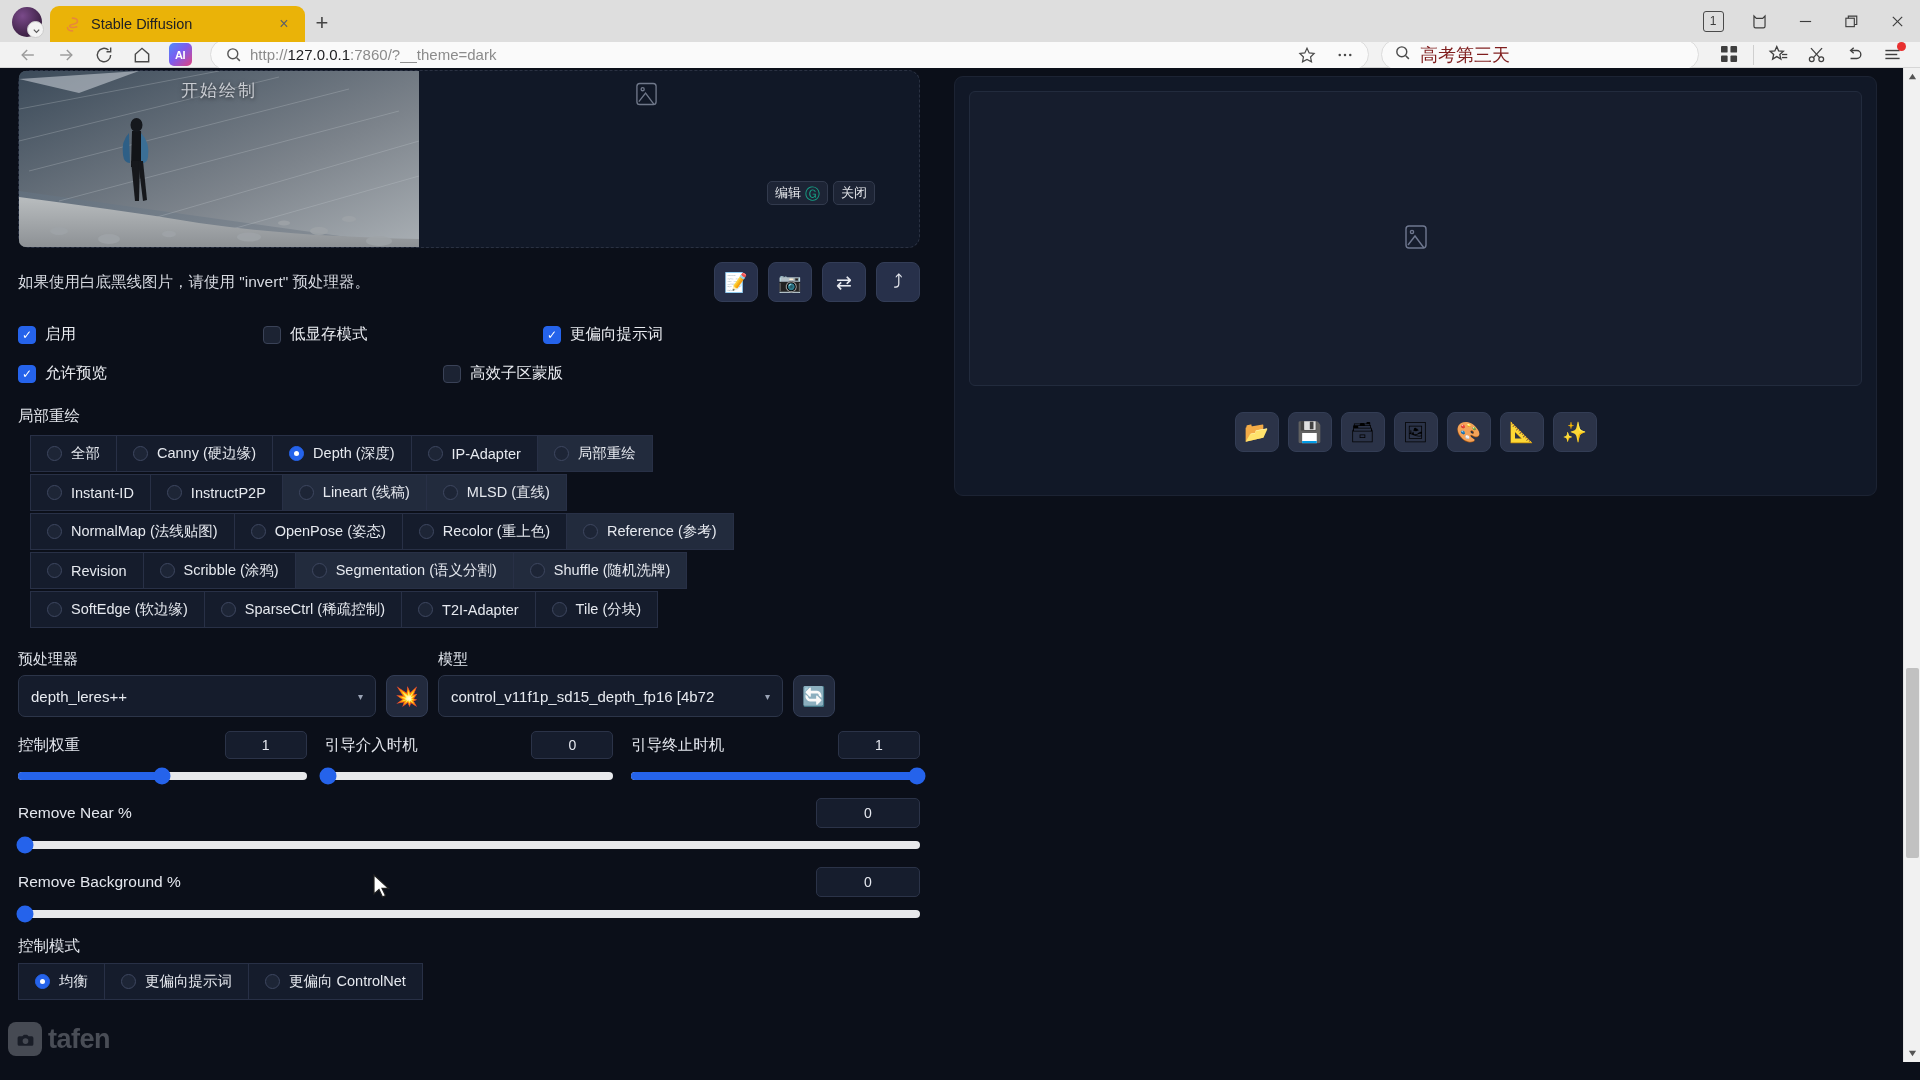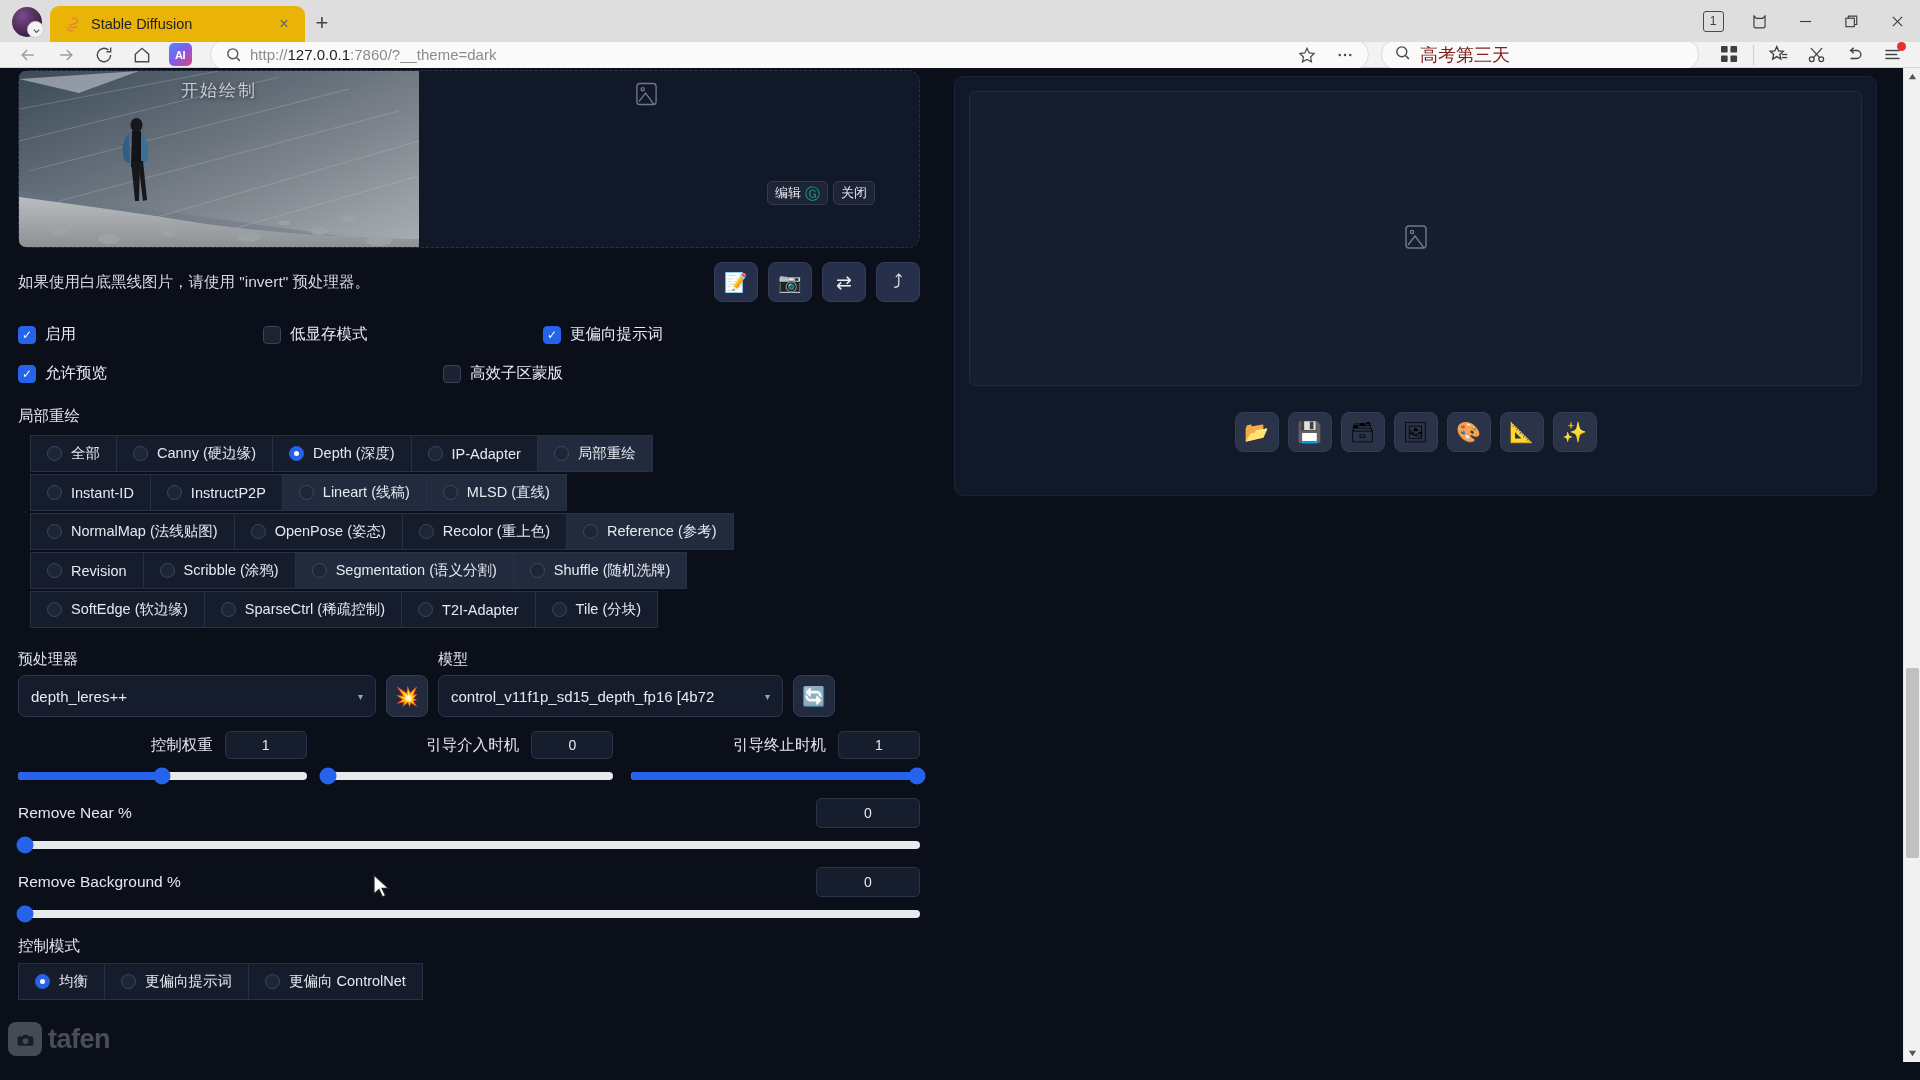--- a/index.html
+++ b/index.html
@@ -185,21 +185,21 @@
     gap: 8px; overflow: hidden;
   }
   .dd .val { flex: 1; white-space: nowrap; overflow: hidden; }
   .dd .caret { color: #9aa3b5; font-size: 10px; flex: none; }
   .sq-btn {
     width: 42px; height: 42px; border-radius: 8px; background: #222a3d; border: 1px solid #323c54;
     display: flex; align-items: center; justify-content: center; font-size: 19px; flex: none;
   }
   .sq-btn.blue { color: #2f7df6; }
 
-  .slider-trio { display: flex; gap: 18px; margin-top: 14px; text-align: right; }
+  .slider-trio { display: flex; gap: 18px; margin-top: 14px; }
   .sl-unit { flex: 1; }
   .sl-head { display: flex; align-items: center; gap: 12px; }
   .sl-name { font-size: 15.5px; color: #e4e7ee; flex: 1; white-space: nowrap; }
   .sl-num {
     width: 82px; height: 28px; background: #161d2d; border: 1px solid #2b3348; border-radius: 5px;
     color: #e6e9f0; font-size: 14px; display: flex; align-items: center; justify-content: center;
   }
   .sl-track {
     height: 8px; border-radius: 5px; background: #e8e9ec; margin-top: 13px; position: relative;
   }

